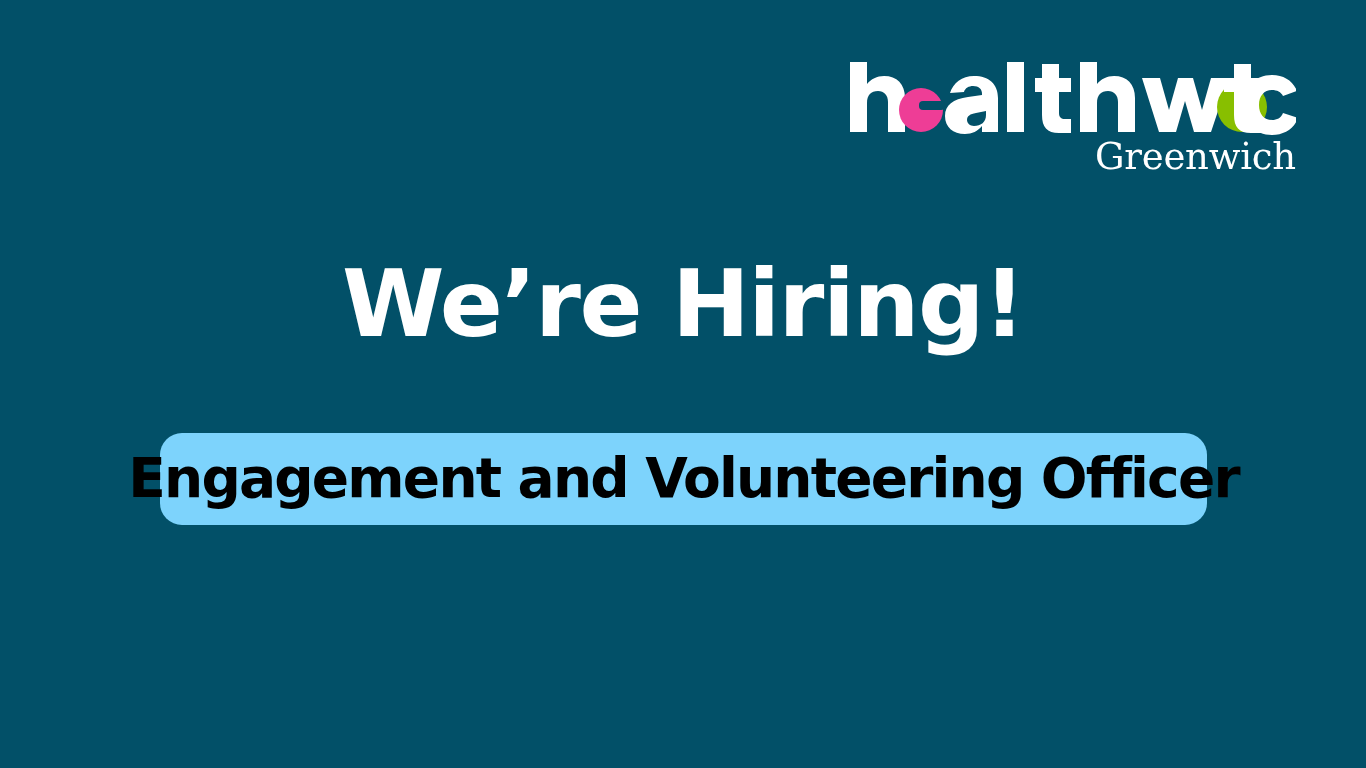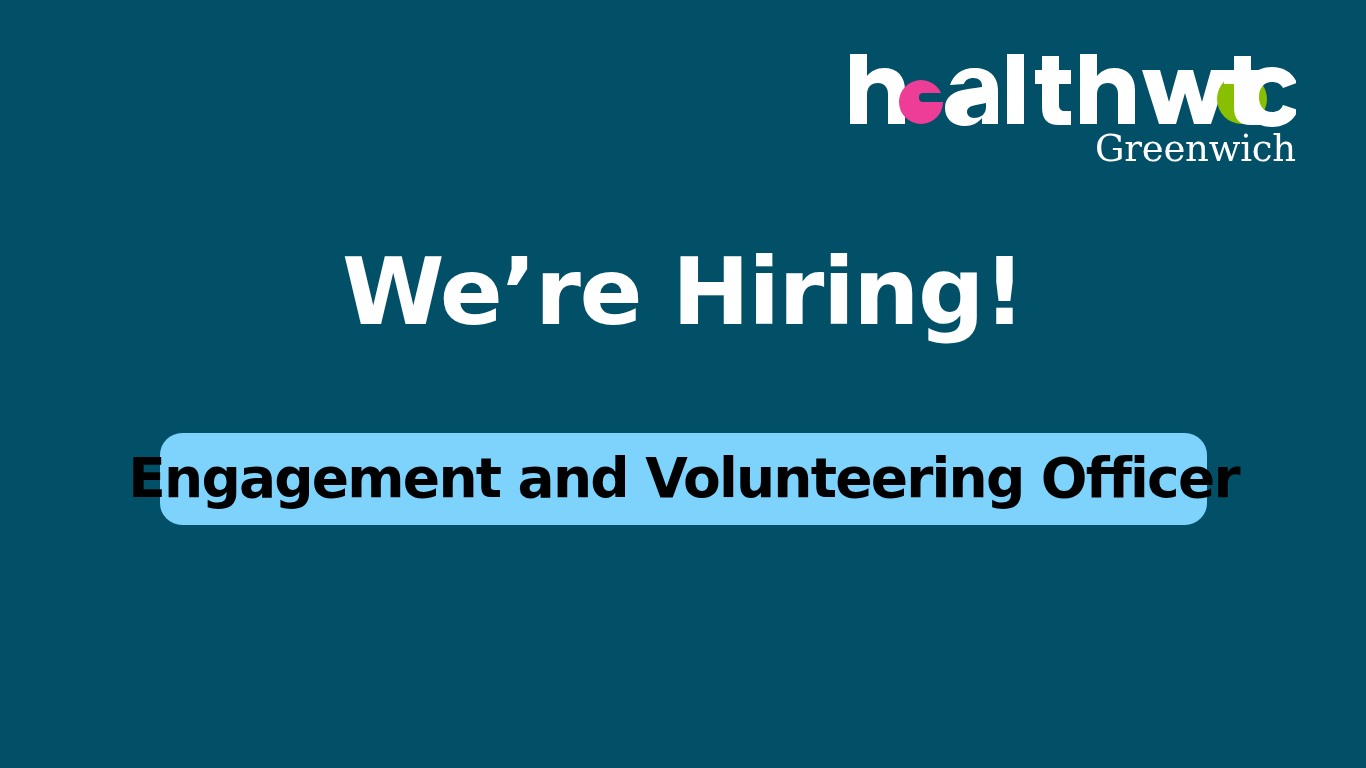--- a/index.html
+++ b/index.html
@@ -18,21 +18,21 @@
     width: 1366px;
     height: 768px;
     background: #025068;
     overflow: hidden;
   }
 
   
   #logo-block {
     position: absolute;
     left: 846px;
-    top: 52px;
+    top: 60px;
     width: 450px;
     height: 120px;
   }
 
   #wordmark {
     position: absolute;
     left: 0;
     top: 0;
     width: 450px;
     height: 76px;
@@ -53,21 +53,21 @@
     color: #ffffff;
     letter-spacing: -0.2px;
     white-space: nowrap;
     text-align: right;
   }
 
   
   #headline {
     position: absolute;
     left: 0;
-    top: 242px;
+    top: 254px;
     width: 1366px;
     text-align: center;
     font-family: "DejaVu Sans", "Liberation Sans", sans-serif;
     font-weight: 700;
     font-size: 93px;
     line-height: 100px;
     color: #ffffff;
     letter-spacing: -1.5px;
     white-space: nowrap;
   }

